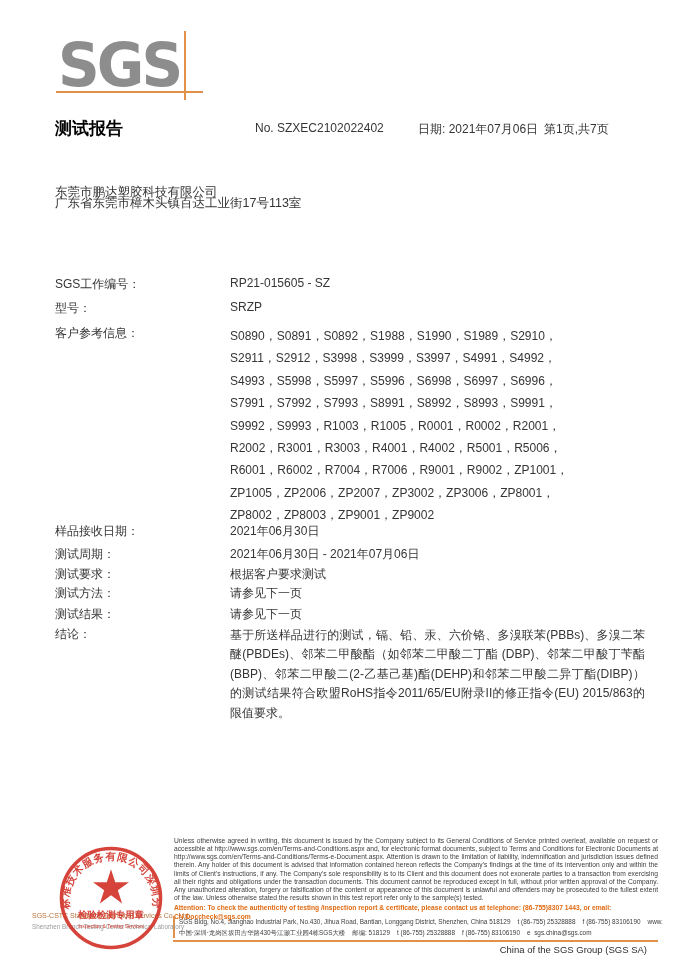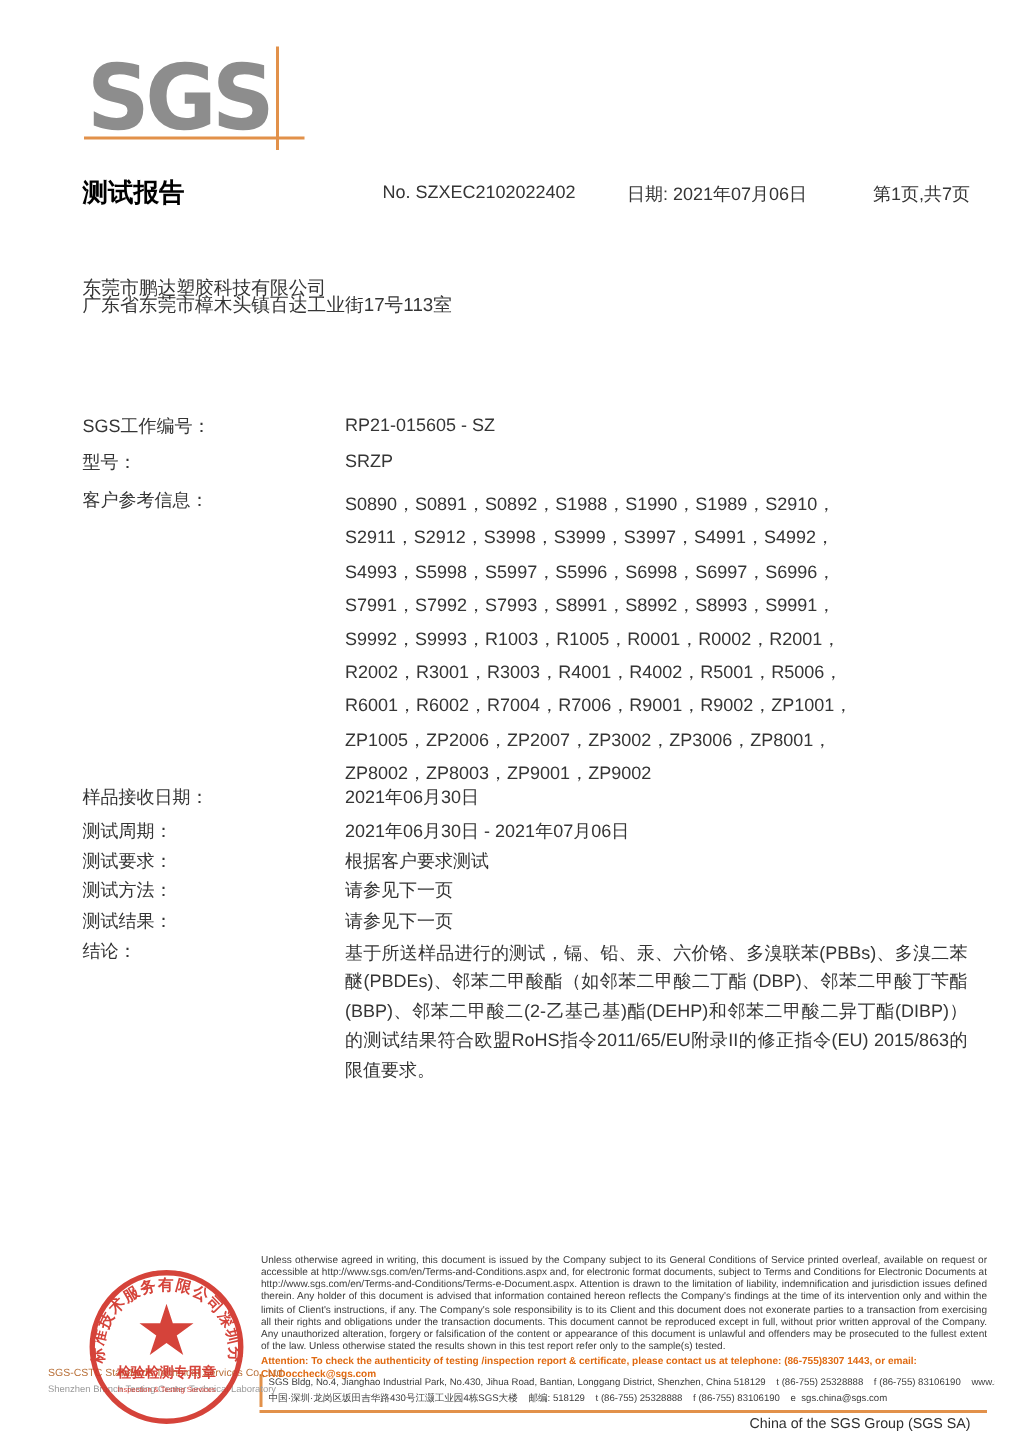--- a/index.html
+++ b/index.html
@@ -16,21 +16,21 @@
     font-weight:bold; font-size:58px; letter-spacing:-3px; color:#8d8d8d;
     transform:scaleY(1.04); transform-origin:top left;
   }
   .logo-hline{left:56px; top:91px; width:147px; height:2px; background:#e2914a;}
   .logo-vline{left:184px; top:31px; width:2px; height:69px; background:#e2914a;}
 
   
   .doc-title{left:55px; top:117px; font-size:17px; font-weight:bold; color:#000000;}
   .report-no{left:228px; top:121px; font-size:12px;margin-left:27px;}
   .report-date{left:418px; top:121px; font-size:12px;}
-  .page-info{left:582px; top:121px; font-size:12px;}
+  .page-info{left:544px; top:121px; font-size:12px;}
 
   
   .company{left:55px; top:160px; font-size:12.5px;margin-top:24px;}
   .company-address{left:55px; top:183px; font-size:12.5px;margin-top:12px;}
   .sample-statement{left:55px; top:249px; font-size:12px;}
 
   
   .frow{position:absolute; left:55px; right:30px; font-size:12px;}
   .flabel{position:absolute; left:0; top:0; width:173px;}
   .fvalue{position:absolute; left:175px; top:0; width:415px;}

